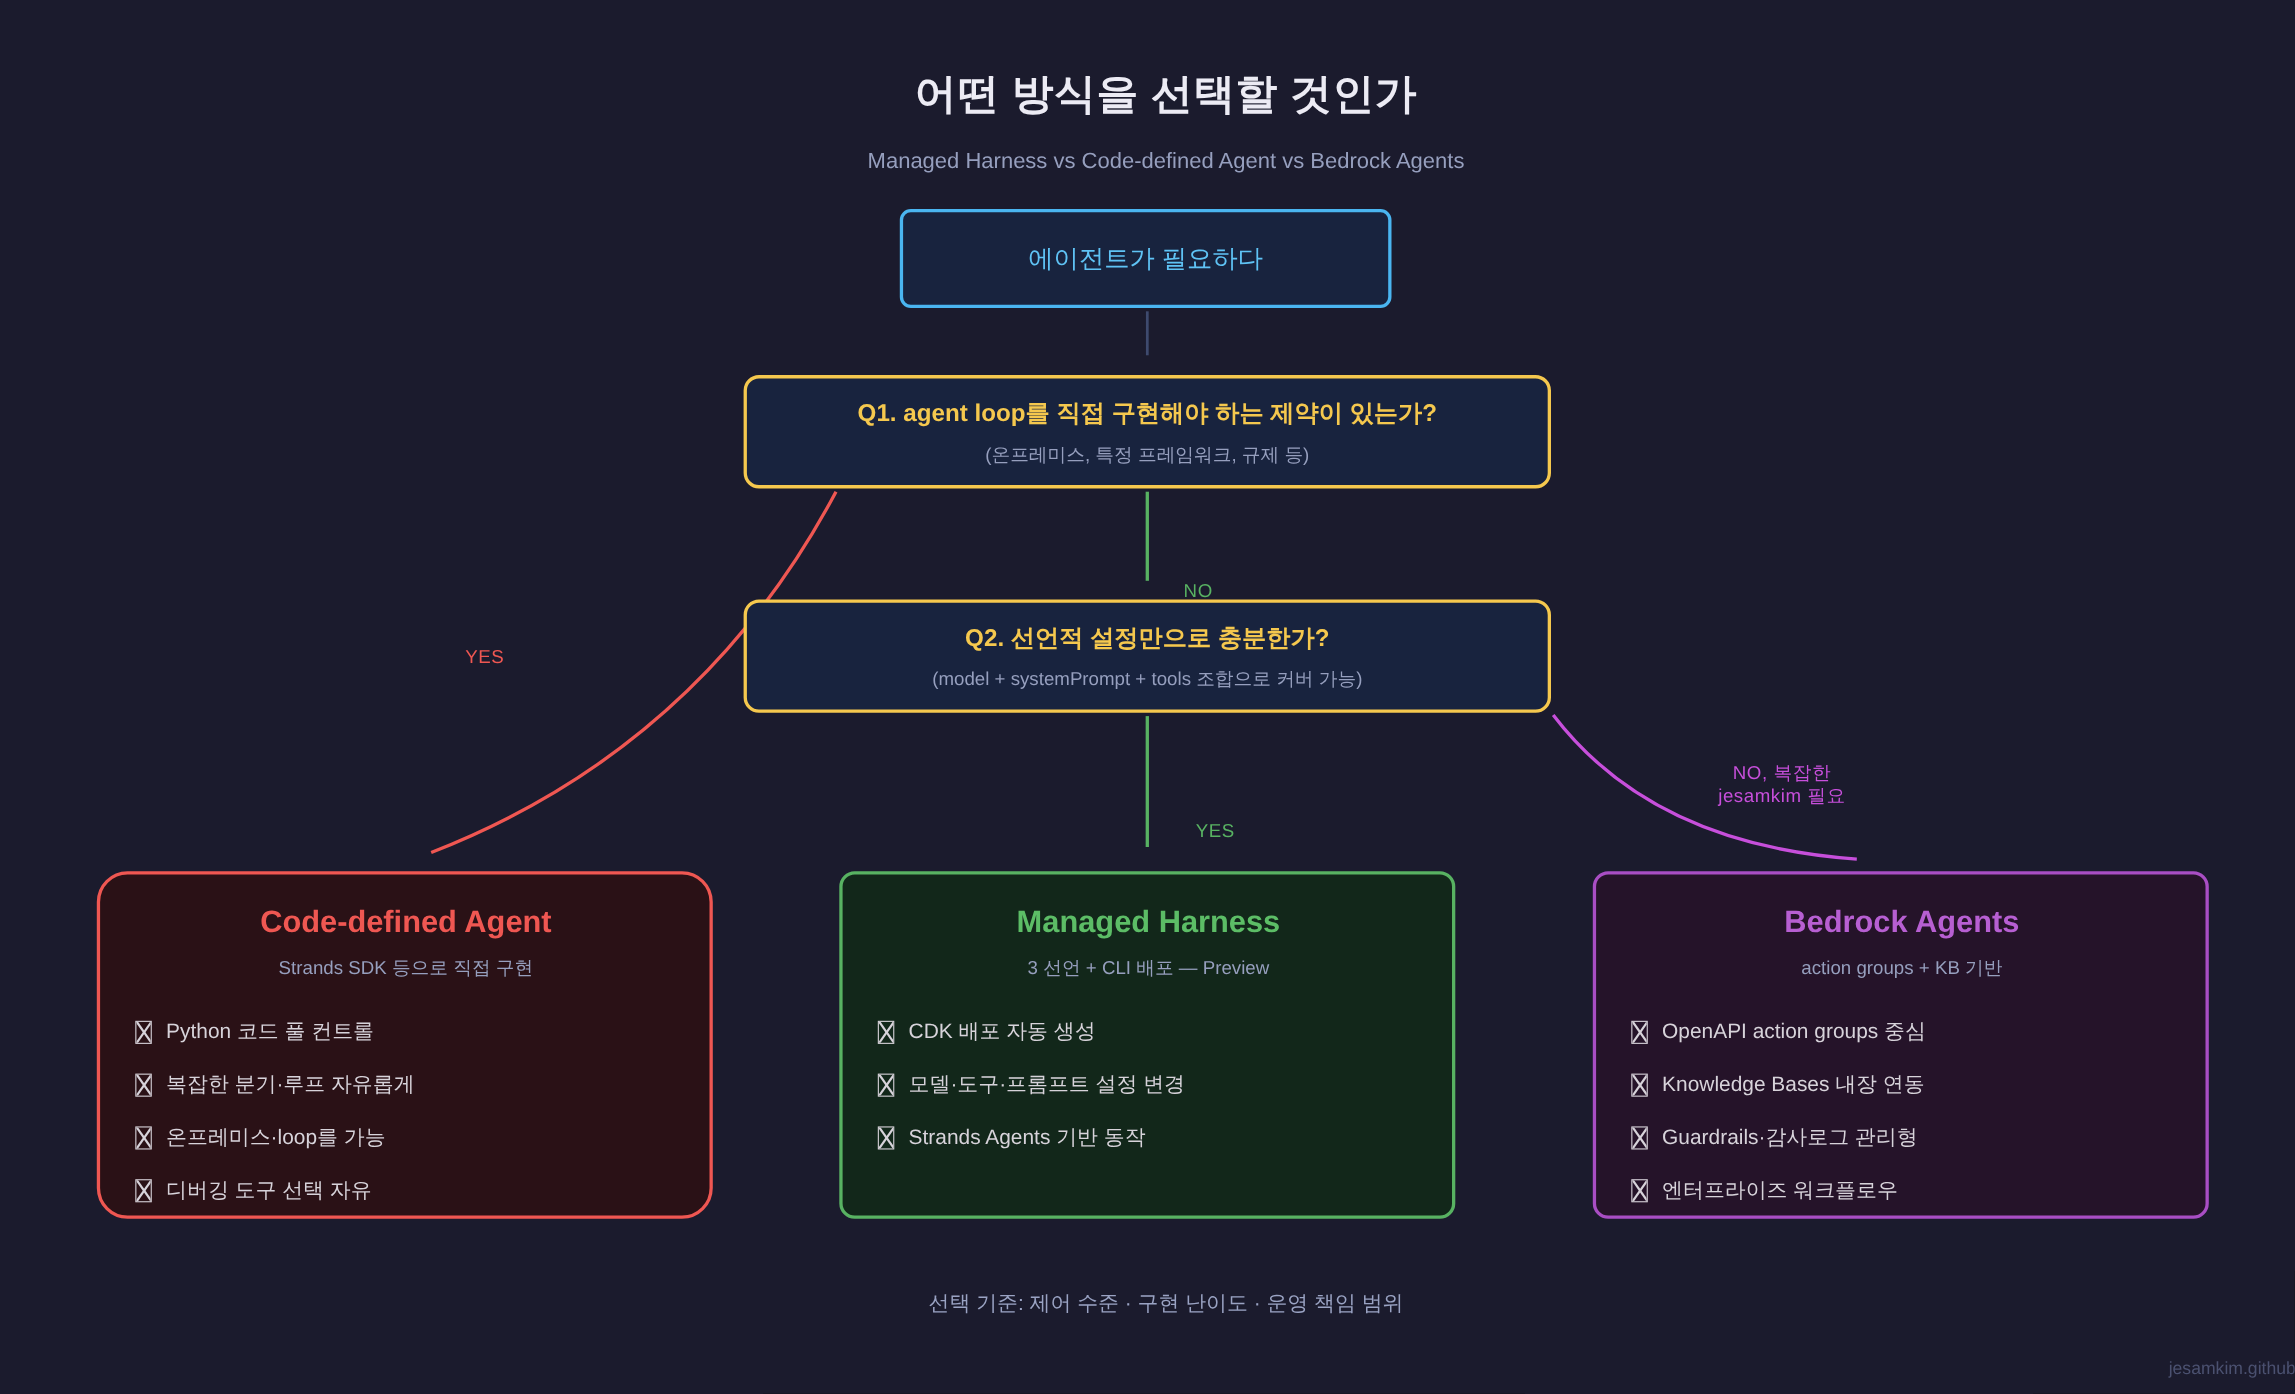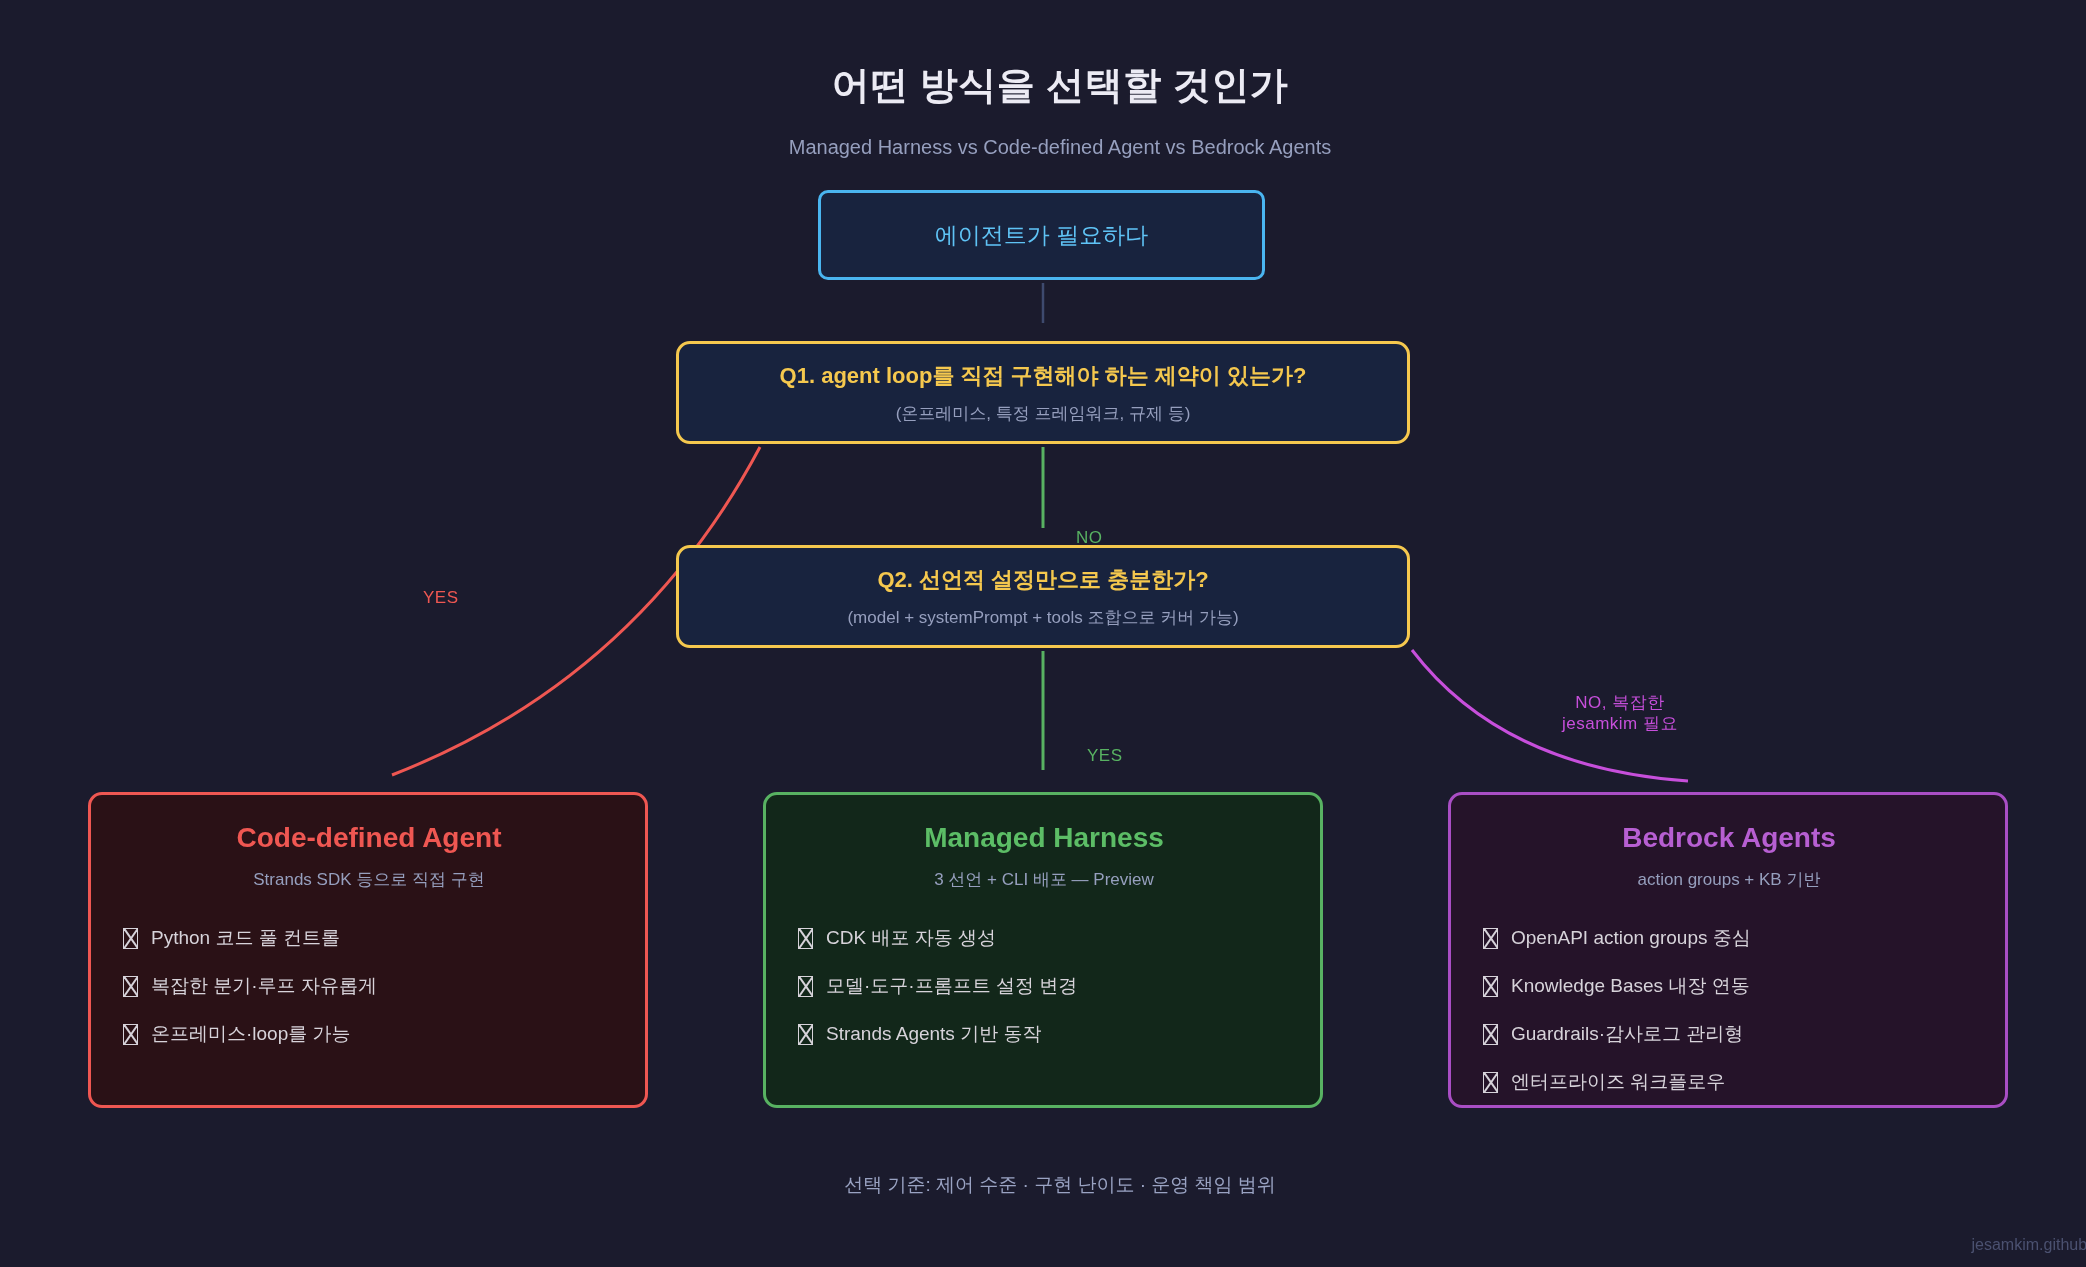--- a/index.html
+++ b/index.html
@@ -56,21 +56,21 @@
   .s-purple{stroke:var(--magenta,#c74fdb);stroke-width:3;}
   .f-slate{fill:var(--slate,#3e4a6e);}
   .f-green{fill:var(--green,#58b262);}
   .f-red{fill:var(--red,#ef5752);}
   .f-purple{fill:var(--magenta,#c74fdb);}
   
   .card{
     position:absolute;top:792px;width:560px;height:316px;box-sizing:border-box;
     border-radius:14px;border:3.5px solid;padding:26px 30px 0 32px;
   }
-  .card-red{left:88px;border-color:var(--red,#ef5752);background:var(--red_fill,#2a1116);}
+  .card-red{left:88px;border-color:var(--red,#ef5752);background:var(--red_fill,#2a1116);border-radius:28px;}
   .card-green{left:763px;border-color:var(--green,#58b262);background:var(--green_fill,#12271a);}
   .card-purple{left:1448px;border-color:var(--purple,#a94ec4);background:var(--purple_fill,#251329);}
   .card-title{text-align:center;font-size:28px;font-weight:700;line-height:34px;}
   .card-red .card-title{color:var(--red,#ef5752);}
   .card-green .card-title{color:var(--green_title,#5cbd66);}
   .card-purple .card-title{color:var(--purple_text,#b75fd2);}
   .card-subtitle{text-align:center;font-size:17px;color:var(--muted,#969fbe);margin-top:14px;line-height:22px;}
   .card-items{margin-top:34px;}
   .card-item{
     display:flex;align-items:center;gap:13px;
@@ -156,20 +156,24 @@
           <span>Python 코드 풀 컨트롤</span>
         </div>
       <div class="card-item">
           <span class="tofu"></span>
           <span>복잡한 분기·루프 자유롭게</span>
         </div>
       <div class="card-item">
           <span class="tofu"></span>
           <span>온프레미스·loop를 가능</span>
         </div>
+      <div class="card-item">
+          <span class="tofu"></span>
+          <span>디버깅 도구 선택 자유</span>
+        </div>
     </div>
   </div>
 
   <div class="card card-green">
     <div class="card-title">Managed Harness</div>
     <div class="card-subtitle">3 선언 + CLI 배포 — Preview</div>
     <div class="card-items">
       <div class="card-item">
           <span class="tofu"></span>
           <span>CDK 배포 자동 생성</span>

